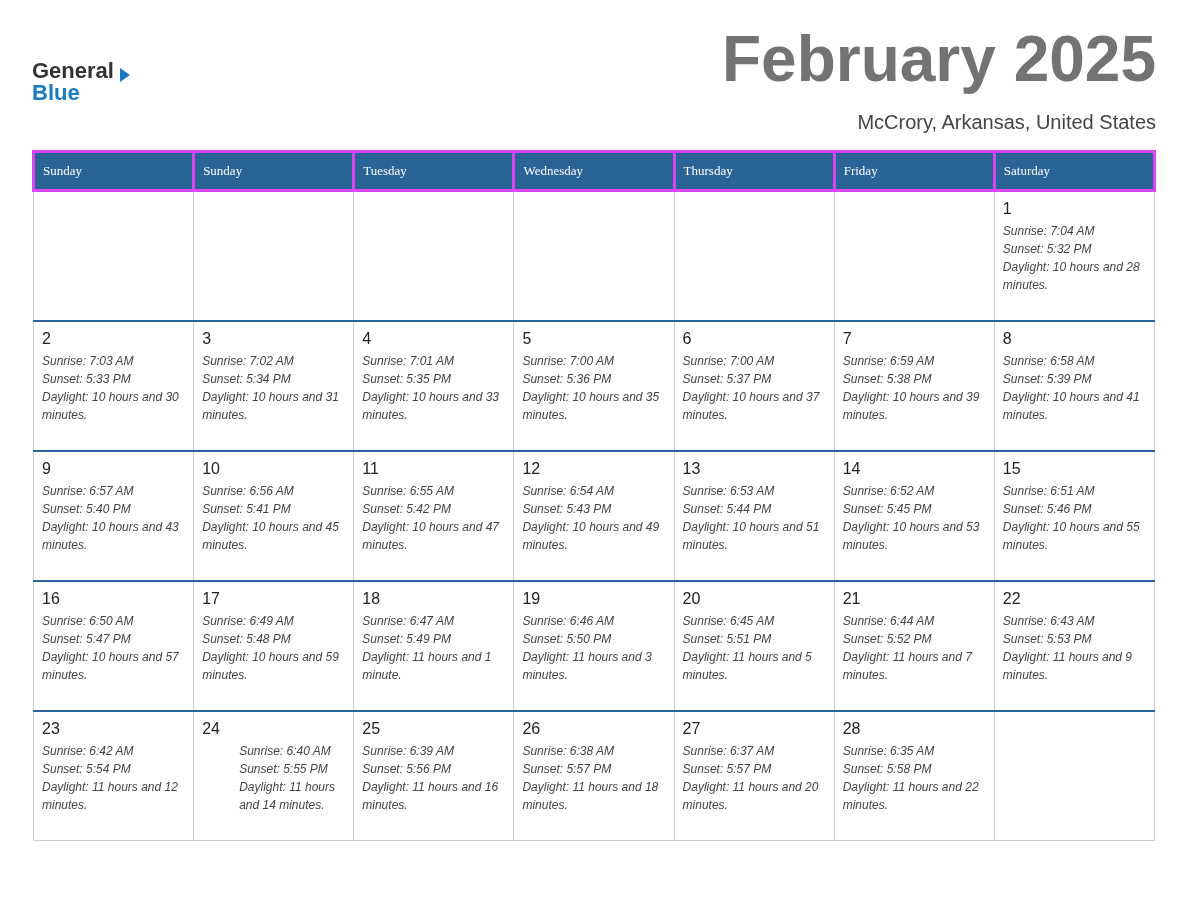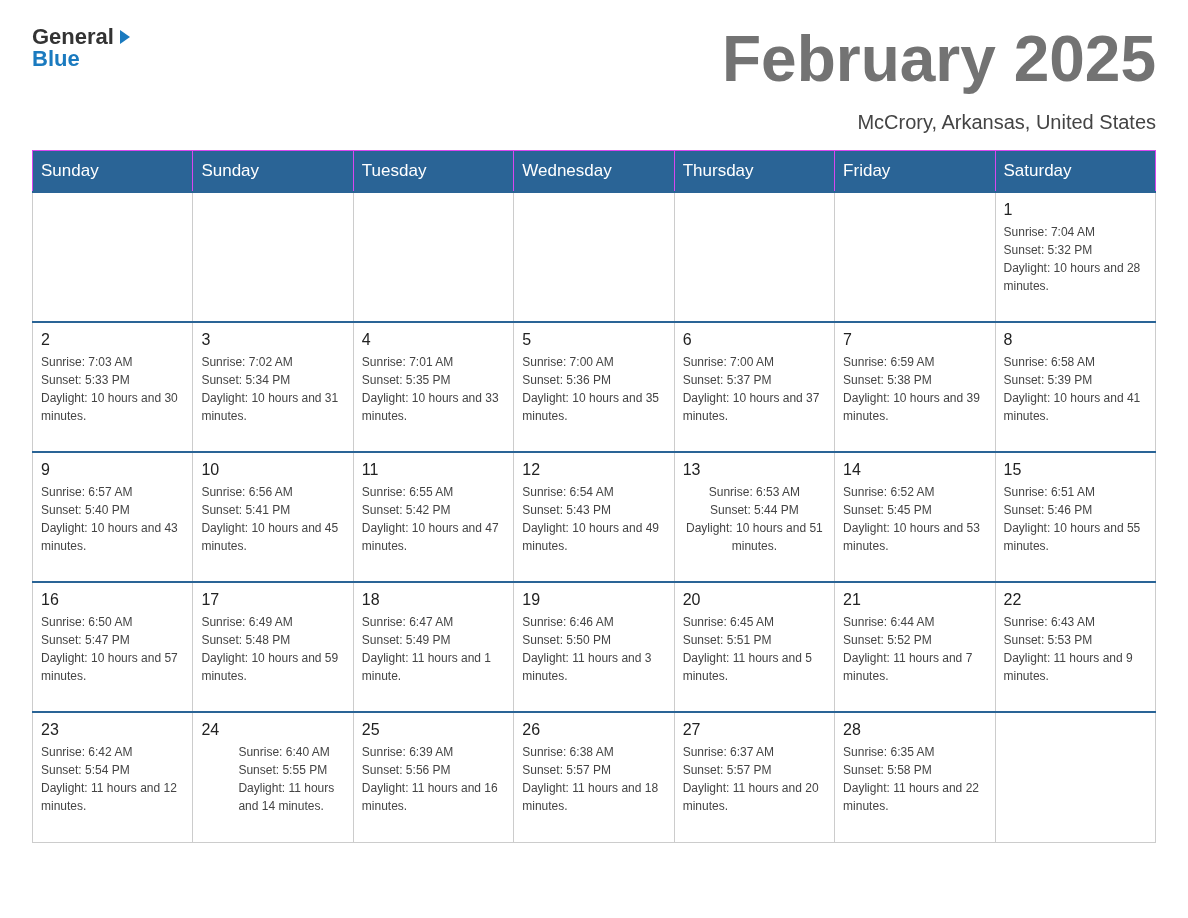--- a/index.html
+++ b/index.html
@@ -38,24 +38,25 @@
     }
     .calendar {
       width: 100%;
       border-collapse: collapse;
       table-layout: fixed;
     }
     .calendar thead th {
       background-color: #2a6496;
       color: #fff;
       padding: 10px 8px;
-      font-size: 17px;
+      font-size: 13px;
       font-weight: normal;
       text-align: left;
-      border: 1px solid #d946ef;
+      border: 3px solid #d946ef;
+      font-family: Liberation Serif, serif;
     }
     .calendar tbody td {
       vertical-align: top;
       padding: 8px;
       border: 1px solid #ccc;
       border-top: 2px solid #2a6496;
       font-size: 12.5px;
       color: #333;
       height: 130px;
     }
@@ -63,24 +64,26 @@
       font-size: 16px;
       font-weight: normal;
       color: #222;
       display: block;
       margin-bottom: 4px;
     }
     .day-info {
       font-size: 12px;
       color: #444;
       line-height: 1.5;
+      font-style: italic;
     }
     .logo-row {
       display: flex;
-      align-items: center;
+      align-items: flex-end;
+      margin-top: 34px;
     }
   </style>
 </head>
 <body>
 
 <div class="header">
   <div class="logo">
     <div class="logo-row">
       <span style="font-size:22px;font-weight:bold;color:#333;">General</span>
       <svg width="18" height="18" viewBox="0 0 18 18" style="margin-left:2px;vertical-align:middle;">
@@ -186,21 +189,21 @@
 Daylight: 10 hours and 47 minutes.</div>
         </td>
         <td>
           <span class="day-number">12</span>
           <div class="day-info" style="white-space: pre-line;">Sunrise: 6:54 AM
 Sunset: 5:43 PM
 Daylight: 10 hours and 49 minutes.</div>
         </td>
         <td>
           <span class="day-number">13</span>
-          <div class="day-info" style="white-space: pre-line; text-align: center;">Sunrise: 6:53 AM
+          <div class="day-info" style="white-space: pre-line;">Sunrise: 6:53 AM
 Sunset: 5:44 PM
 Daylight: 10 hours and 51 minutes.</div>
         </td>
         <td>
           <span class="day-number">14</span>
           <div class="day-info" style="white-space: pre-line;">Sunrise: 6:52 AM
 Sunset: 5:45 PM
 Daylight: 10 hours and 53 minutes.</div>
         </td>
         <td>

